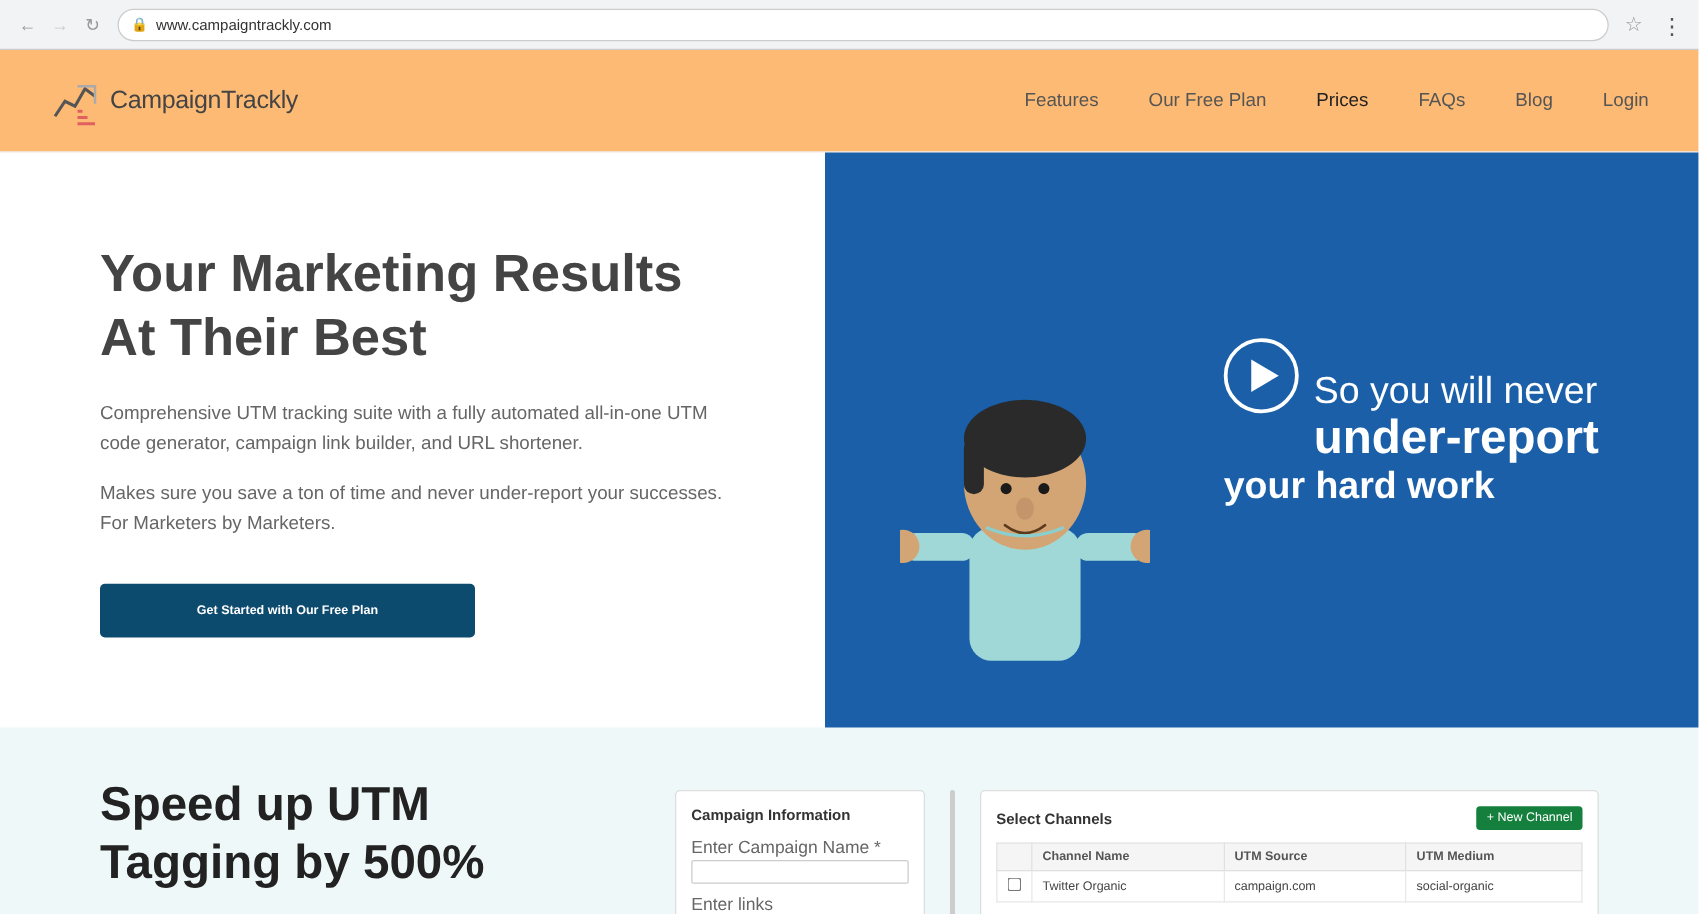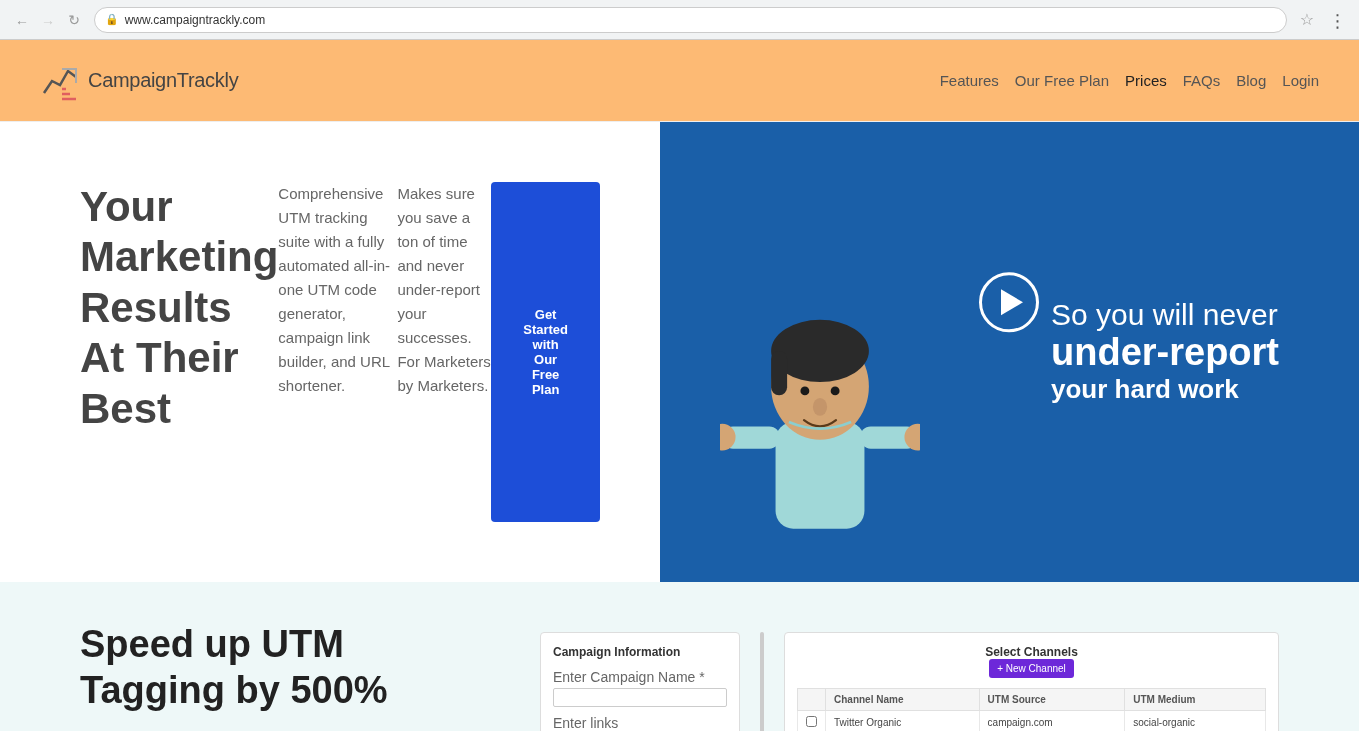--- a/index.html
+++ b/index.html
@@ -94,42 +94,42 @@
     .logo-text {
       font-size: 20px;
       font-weight: 500;
       color: #444;
       letter-spacing: -0.3px;
     }
     .nav-links {
       margin-left: auto;
       display: flex;
       align-items: center;
-      gap: 16px;
+      gap: 40px;
     }
     .nav-link {
       font-size: 15px;
       color: #555;
       text-decoration: none;
       cursor: pointer;
     }
     .nav-link.active { color: #222; }
 
     
     .hero {
       display: flex;
       align-items: stretch;
       min-height: 460px;
       background: #fff;
     }
     .hero-left {
       flex: 0 0 660px;
       padding: 60px 60px 60px 80px;
       display: flex;
-      flex-direction: row;
+      flex-direction: column;
       justify-content: center;
     }
     .hero-title {
       font-size: 42px;
       font-weight: 600;
       color: #444;
       line-height: 1.2;
       margin-bottom: 24px;
     }
     .hero-desc {
@@ -139,23 +139,23 @@
       margin-bottom: 16px;
     }
     .hero-desc-2 {
       font-size: 15px;
       color: #666;
       line-height: 1.6;
       margin-bottom: 36px;
     }
     .cta-btn {
       display: inline-block;
-      background: #1d4ed8;
+      background: #0c4a6e;
       color: #fff;
-      font-size: 13px;
+      font-size: 10px;
       font-weight: 600;
       padding: 16px 32px;
       border-radius: 4px;
       border: none;
       cursor: pointer;
       text-decoration: none;
       max-width: 300px;
       text-align: center;
     }
     .hero-right {
@@ -286,29 +286,28 @@
       border: 1px solid #ddd;
       border-radius: 4px;
       flex: 1;
       padding: 12px;
     }
     .channels-header {
       display: flex;
       align-items: center;
       justify-content: space-between;
       margin-bottom: 10px;
-      flex-direction: column;
     }
     .channels-header h4 {
       font-size: 12px;
       font-weight: 600;
       color: #333;
     }
     .new-channel-btn {
-      background: #6d28d9;
+      background: #15803d;
       color: #fff;
       border: none;
       border-radius: 3px;
       font-size: 10px;
       padding: 4px 8px;
       cursor: pointer;
     }
     .channels-table {
       width: 100%;
       border-collapse: collapse;
@@ -412,21 +411,21 @@
 
           <path d="M 65 180 Q 100 195 135 180" stroke="#8bcece" stroke-width="3" fill="none"></path>
         </svg>
 
         <div class="video-text">
           <div class="video-line">
             <div class="play-btn"></div>
             <span style="font-size:30px;color:#fff;font-weight:300">So you will never</span>
           </div>
           <div style="font-size:38px;color:#fff;font-weight:800;line-height:1.1;margin-left:72px">under-report</div>
-          <div style="font-size:26px;color:#fff;font-weight:700;margin-left:72px">your hard work</div>
+          <div style="font-size:30px;color:#fff;font-weight:700;">your hard work</div>
         </div>
       </div>
     </div>
   </section>
 
   <section class="section-2">
     <div class="section-2-left">
       <h2 class="section-2-title">Speed up UTM Tagging by 500%</h2>
     </div>
     <div class="section-2-right">

